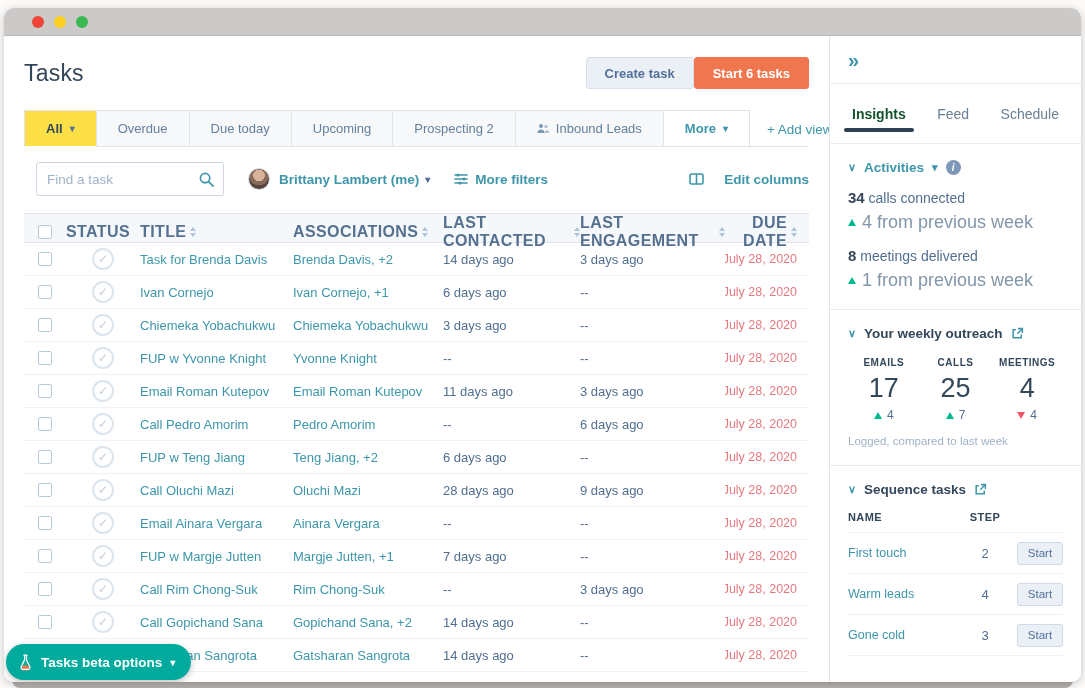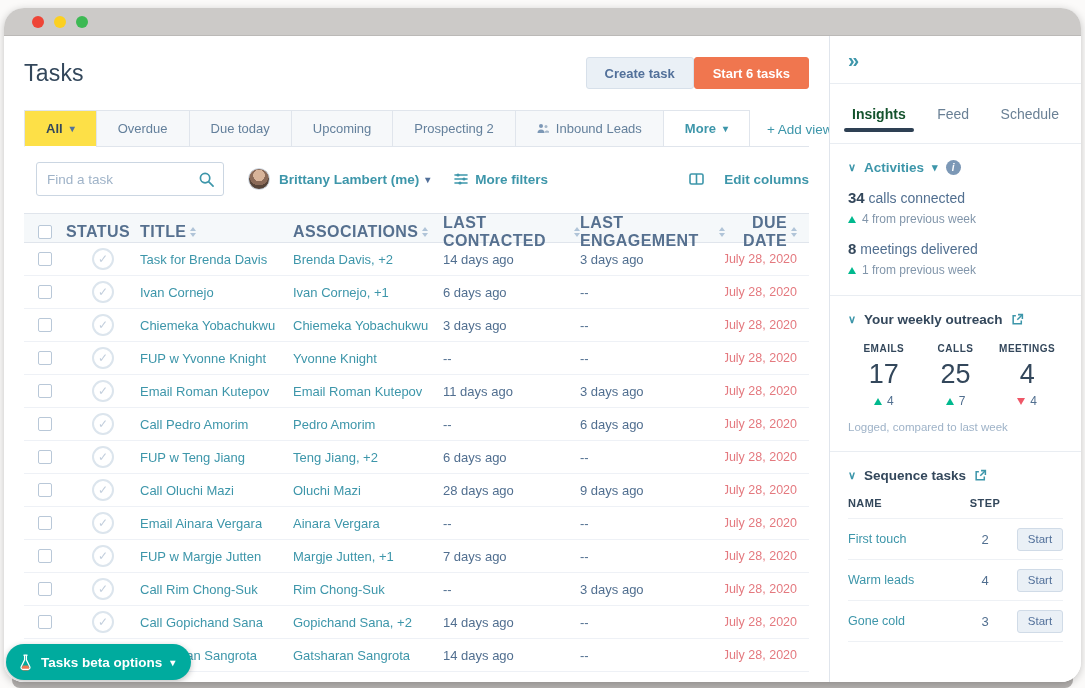--- a/index.html
+++ b/index.html
@@ -1,21 +1,21 @@
 <!DOCTYPE html>
 <html><head>
 <meta charset="utf-8">
 <style>
   * { margin:0; padding:0; box-sizing:border-box; }
   html,body { width:1085px; height:688px; }
   body { font-family:"Liberation Sans", sans-serif; background:#fbfaf9; position:relative; overflow:hidden; }
 
   .bottom-strip { position:absolute; left:12px; right:12px; bottom:0; height:10px; background:#b5b2b0; border-radius:0 0 8px 8px; }
 
-  .window { position:absolute; left:4px; right:4px; top:8px; bottom:6px; background:#fff; border-radius:20px; overflow:hidden; box-shadow:0 2px 8px rgba(0,0,0,.22); display:flex; flex-direction:column; }
+  .window { position:absolute; left:4px; right:4px; top:8px; bottom:6px; background:#fff; border-radius:10px; overflow:hidden; box-shadow:0 2px 8px rgba(0,0,0,.22); display:flex; flex-direction:column; }
 
   .titlebar { height:28px; background:#cccac8; border-bottom:1px solid #bbb9b7; display:flex; align-items:center; padding-left:28px; gap:10px; flex:none; }
   .dot { width:12px; height:12px; border-radius:50%; display:inline-block; }
   .dot.red { background:#ee4537; } .dot.yellow { background:#fbd021; } .dot.green { background:#3db954; }
 
   .window-body { flex:1; display:flex; overflow:hidden; background:#fff; }
   .main { flex:1; padding:0 20px; position:relative; overflow:hidden; }
   .sidebar { width:252px; flex:none; border-left:1px solid #e0e5ec; overflow:hidden; }
 
   
@@ -79,21 +79,21 @@
   .side-tab.active::after { content:""; position:absolute; left:-8px; right:-8px; bottom:8px; height:4px; border-radius:2px; background:#2e4053; }
   .section { padding:16px 18px 18px; border-bottom:1px solid #e9edf2; }
   .section-head { display:flex; align-items:center; gap:8px; font-size:13.5px; font-weight:700; cursor:pointer; }
   .sec-caret { color:#3d96aa; font-size:11px; }
   .section-head.teal-title { color:#3d96aa; }
   .section-head.dark-title { color:#33475b; }
   .info-icon { width:15px; height:15px; border-radius:50%; background:#7c98b6; color:#fff; font-size:10px; font-style:italic; font-weight:700; display:inline-flex; align-items:center; justify-content:center; cursor:pointer; }
   .stat { margin-top:14px; }
   .stat-line { font-size:14px; color:#516f90; }
   .stat-line b { color:#33475b; font-size:15px; font-weight:700; }
-  .delta-line { margin-top:6px; display:flex; align-items:center; gap:6px; font-size:12px; color:#8296ab; }
+  .delta-line { margin-top:6px; display:flex; align-items:center; gap:6px; font-size:18px; color:#8296ab; }
   .tri-up { width:0; height:0; border-left:4.5px solid transparent; border-right:4.5px solid transparent; border-bottom:7px solid #00b98e; }
   .tri-down { width:0; height:0; border-left:4.5px solid transparent; border-right:4.5px solid transparent; border-top:7px solid #ef5767; }
   .metrics { margin-top:16px; display:flex; }
   .metric { flex:1; display:flex; flex-direction:column; align-items:center; }
   .metric-label { font-size:10px; font-weight:700; color:#33475b; letter-spacing:.5px; }
   .metric-value { font-size:27px; font-weight:300; color:#33475b; margin-top:5px; }
   .metric-delta { margin-top:4px; display:flex; align-items:center; gap:5px; font-size:12px; color:#516f90; }
   .footnote { margin-top:13px; font-size:11.5px; color:#9fb3c8; }
   .seq-head { margin-top:14px; display:grid; grid-template-columns:1fr 44px 56px; font-size:11px; font-weight:700; color:#33475b; letter-spacing:.4px; padding-bottom:9px; border-bottom:1px solid #eef1f5; }
   .seq-row { display:grid; grid-template-columns:1fr 44px 56px; align-items:center; height:41px; border-bottom:1px solid #eef1f5; }

